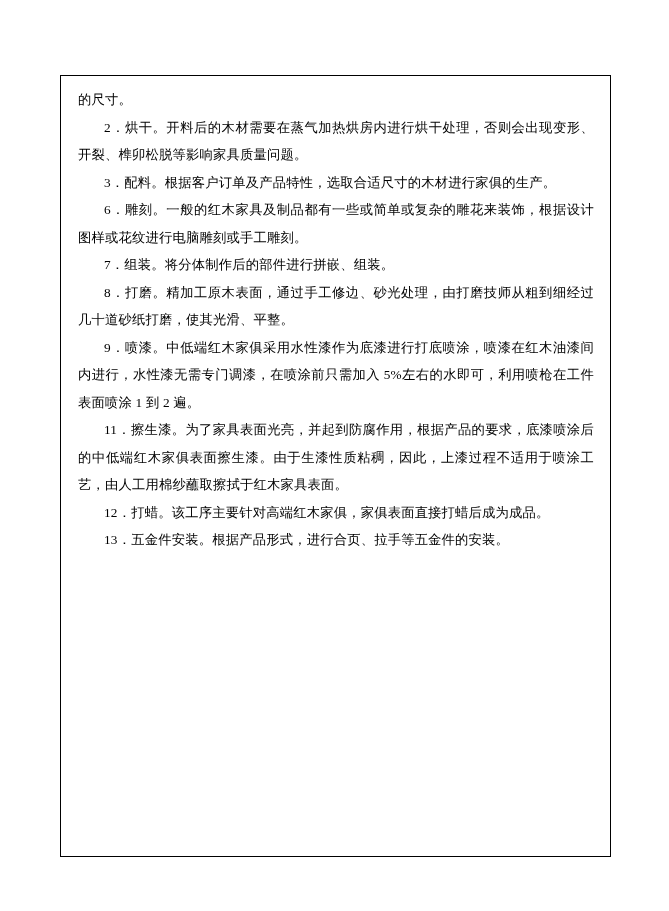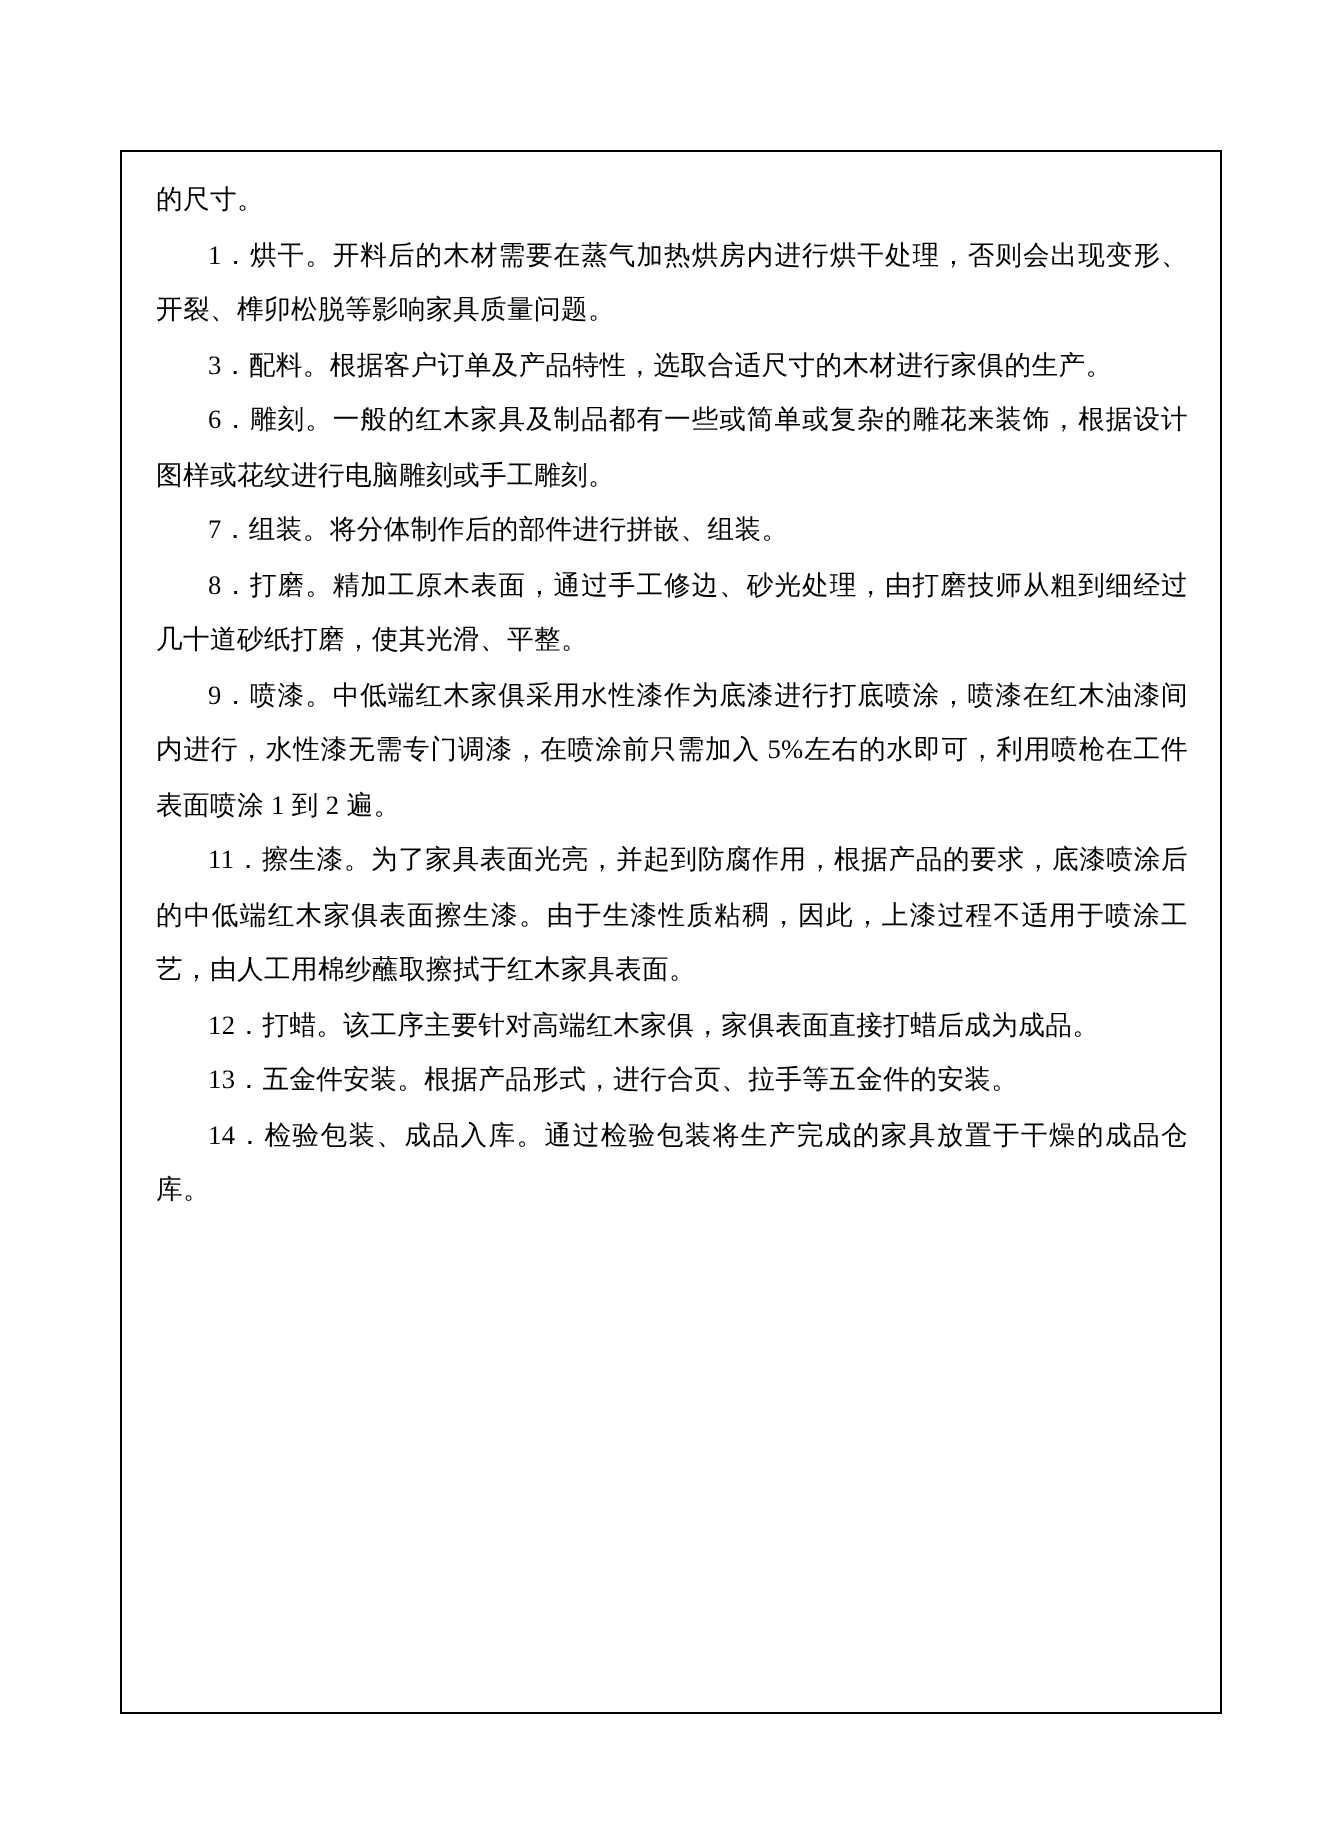--- a/index.html
+++ b/index.html
@@ -64,26 +64,25 @@
 </style>
 </head>
 <body>
 
 <div class="page">
 
   <div class="page-frame"></div>
 
   <div class="content">
     <p class="para">的尺寸。</p>
-    <p class="para indent">1．烘干。开料后的木材需要在蒸气加热烘房内进行烘干处理，否则会出现变形、开裂、榫卯松脱等影响家具质量问题。</p>
+    <p class="para indent">2．烘干。开料后的木材需要在蒸气加热烘房内进行烘干处理，否则会出现变形、开裂、榫卯松脱等影响家具质量问题。</p>
     <p class="para indent">3．配料。根据客户订单及产品特性，选取合适尺寸的木材进行家俱的生产。</p>
     <p class="para indent">6．雕刻。一般的红木家具及制品都有一些或简单或复杂的雕花来装饰，根据设计图样或花纹进行电脑雕刻或手工雕刻。</p>
     <p class="para indent">7．组装。将分体制作后的部件进行拼嵌、组装。</p>
     <p class="para indent">8．打磨。精加工原木表面，通过手工修边、砂光处理，由打磨技师从粗到细经过几十道砂纸打磨，使其光滑、平整。</p>
     <p class="para indent">9．喷漆。中低端红木家俱采用水性漆作为底漆进行打底喷涂，喷漆在红木油漆间内进行，水性漆无需专门调漆，在喷涂前只需加入 5%左右的水即可，利用喷枪在工件表面喷涂 1 到 2 遍。</p>
     <p class="para indent">11．擦生漆。为了家具表面光亮，并起到防腐作用，根据产品的要求，底漆喷涂后的中低端红木家俱表面擦生漆。由于生漆性质粘稠，因此，上漆过程不适用于喷涂工艺，由人工用棉纱蘸取擦拭于红木家具表面。</p>
     <p class="para indent">12．打蜡。该工序主要针对高端红木家俱，家俱表面直接打蜡后成为成品。</p>
     <p class="para indent">13．五金件安装。根据产品形式，进行合页、拉手等五金件的安装。</p>
-    <p class="para indent">14．检验包装、成品入库。通过检验包装将生产完成的家具放置于干燥的成品仓库。</p>
   </div>
 
 
 </div>
 
 </body></html>

